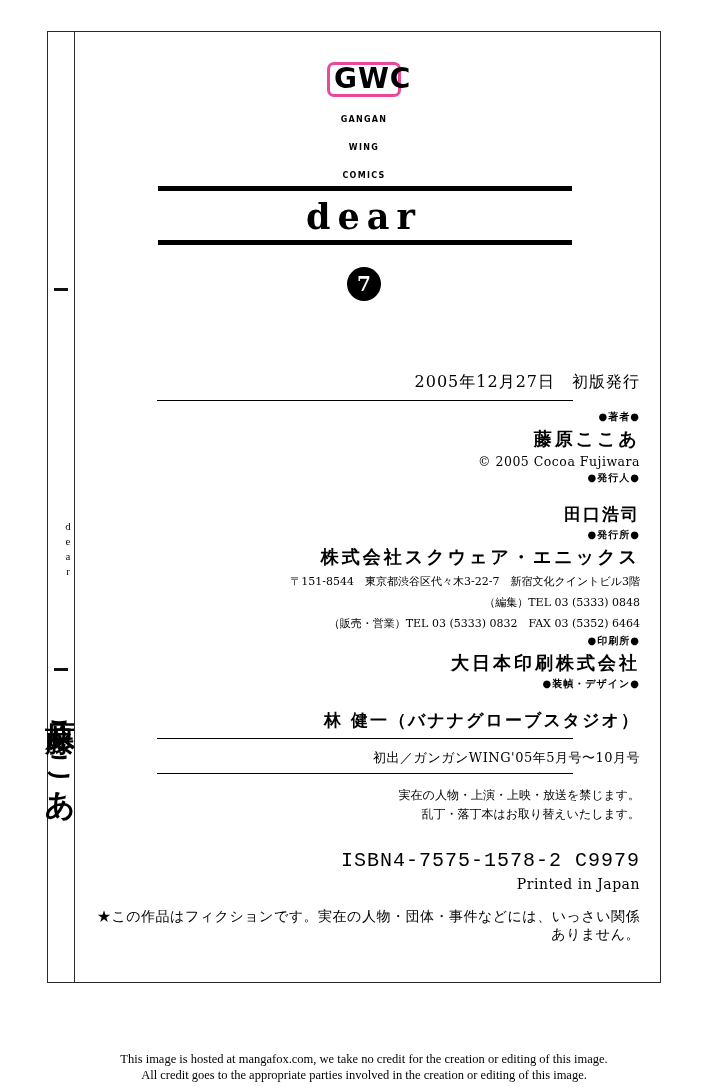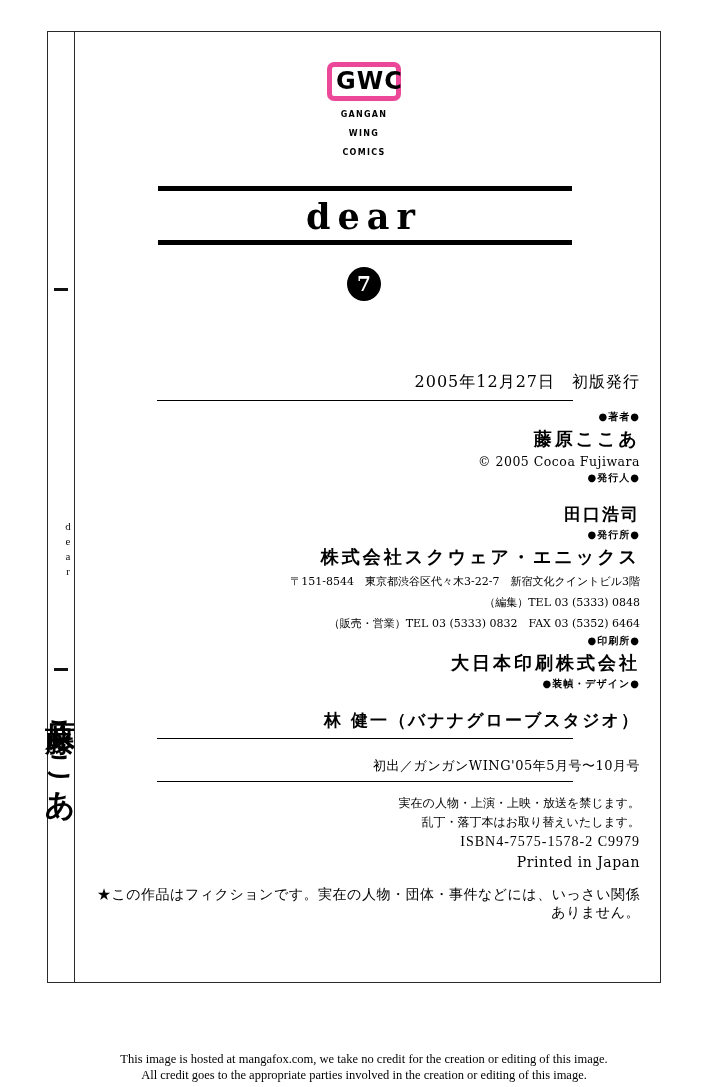--- a/index.html
+++ b/index.html
@@ -94,36 +94,36 @@
     width: 728px;
     text-align: center;
   }
   .logo-badge {
     display: inline-block;
     width: 74px;
     text-align: center;
   }
   .logo-gwc {
     font-family: "DejaVu Sans", sans-serif;
-    font-size: 24px;
+    font-size: 28px;
     font-weight: bold;
     letter-spacing: 1px;
-    border: 5px solid #ec4899;
+    border: 3px solid #ec4899;
     border-radius: 7px;
     padding: 2px 4px 3px 4px;
     line-height: 24px;
     display: block;
   }
   .logo-lines {
     font-family: "DejaVu Sans", sans-serif;
     font-size: 8px;
     font-weight: bold;
     letter-spacing: 1.3px;
     line-height: 10px;
-    margin-top: 9px;
+    margin-top: 18px;
   }
 
   
   .rule-thick {
     position: absolute;
     left: 158px;
     width: 414px;
     height: 5px;
     background: #000;
   }
@@ -211,33 +211,33 @@
   .addr {
     font-family: "DejaVu Serif", serif;
     font-size: 11px;
     line-height: 16px;
     margin-top: 5px;
   }
   .source-line {
     font-family: "DejaVu Serif", serif;
     font-size: 13px;
     letter-spacing: 0.5px;
-    margin-top: 18px;
+    margin-top: 10px;
   }
   .notice {
     font-family: "DejaVu Serif", serif;
     font-size: 12px;
     line-height: 19px;
     margin-top: 12px;
   }
   .isbn {
-    font-family: Liberation Serif, serif;
-    font-size: 14px;
+    font-family: Liberation Mono, monospace;
+    font-size: 20px;
     letter-spacing: 1px;
-    margin-top: 2px;
+    margin-top: 25px;
   }
   .printed {
     font-family: "DejaVu Serif", serif;
     font-size: 14px;
     letter-spacing: 0.5px;
     margin-top: 4px;
   }
   .disclaimer {
     font-family: "DejaVu Serif", serif;
     font-size: 14px;

